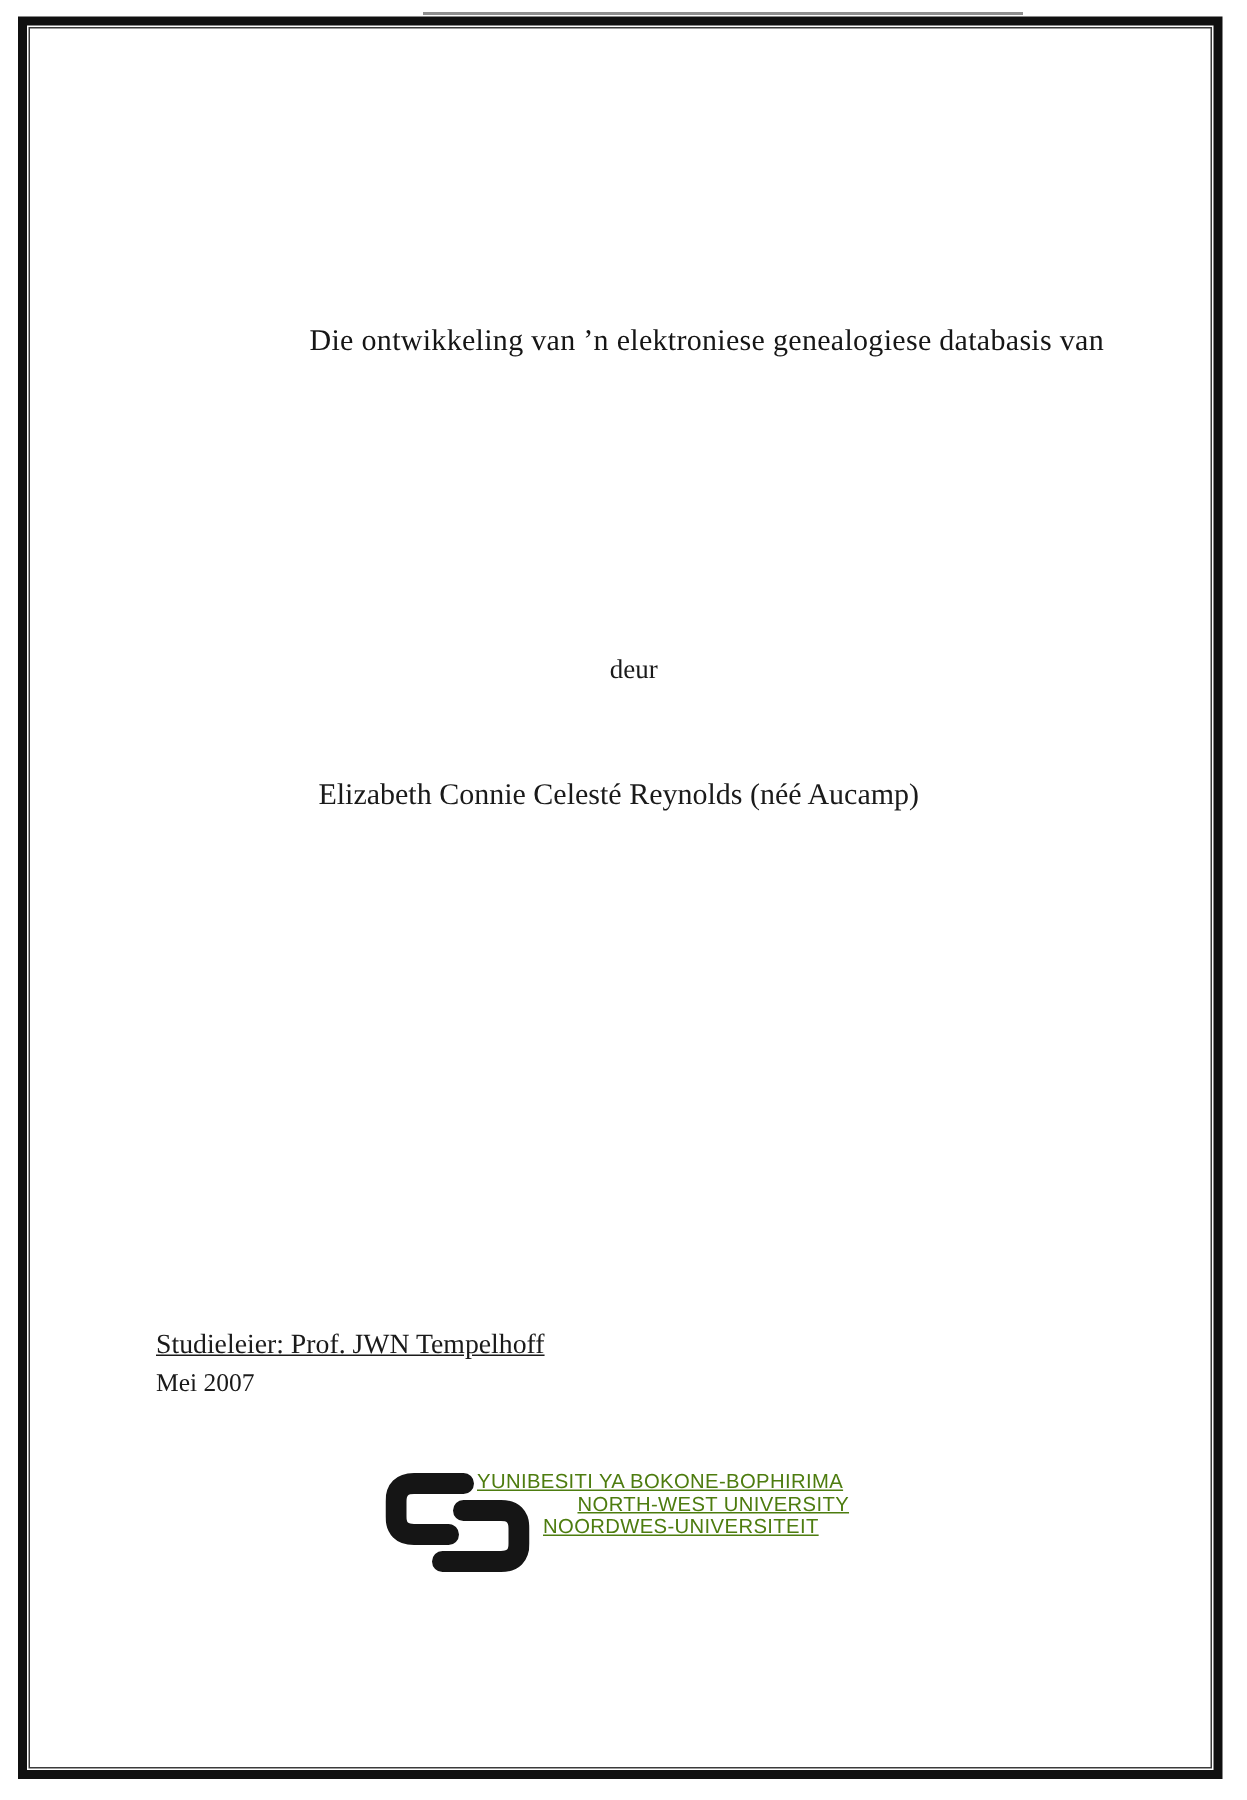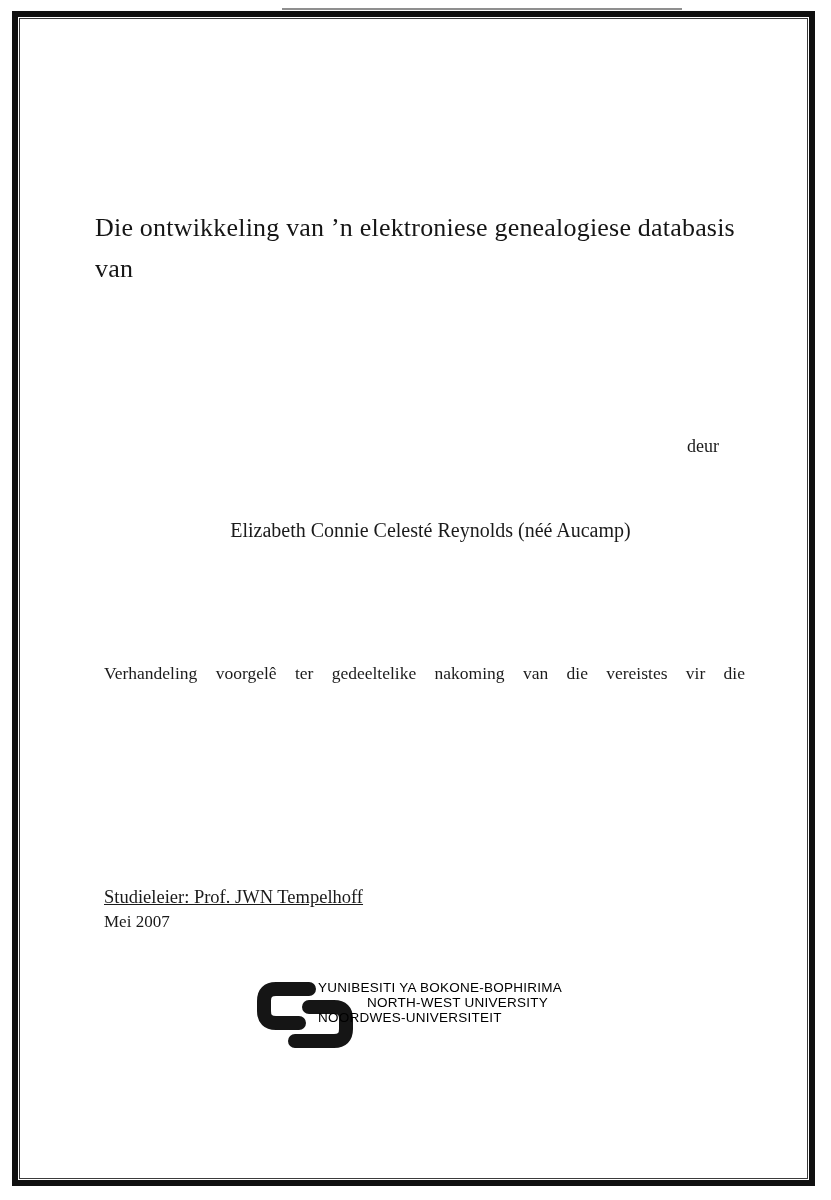--- a/index.html
+++ b/index.html
@@ -22,32 +22,32 @@
     position: absolute;
     left: 12px; top: 11px; right: 16px; bottom: 14px;
     border: 6px solid #101010;
   }
   .frame-inner {
     position: absolute; inset: 1px;
     border: 1px solid #3a3a3a;
   }
   .thesis-title {
     position: absolute; left: 95px; top: 207px; width: 641px;
-    text-align: left;
-    font-size: 26px; line-height: 41px;
+    text-align: right;
+    font-size: 20px; line-height: 41px;
     letter-spacing: 0.2px;
     color: #151515;
   }
   .byline {
-    position: absolute; left: 78px; top: 436px; width: 641px;
-    text-align: right;
+    position: absolute; left: 102px; top: 436px; width: 641px;
+    text-align: center;
     font-size: 18px;
   }
   .author {
-    position: absolute; left: 110px; top: 519px; width: 641px;
+    position: absolute; left: 92px; top: 519px; width: 641px;
     text-align: center;
     font-size: 20px;
   }
   .statement {
     position: absolute; left: 104px; top: 661px; width: 641px;
     font-size: 17.5px; line-height: 25.5px;
     color: #1c1c1c;
   }
   .st-line.justified {
     text-align: justify;
@@ -65,45 +65,45 @@
   }
   .logo-mark {
     position: absolute; left: 257px; top: 975px;
     width: 96px; height: 73px;
   }
   .logo-text {
     position: absolute; left: 318px; top: 980px;
     font-family: "Liberation Sans", "DejaVu Sans", sans-serif;
     font-size: 13.5px; line-height: 15px;
     letter-spacing: 0.25px;
-    color: #000000;
+    color: #4d7c0f;
     white-space: nowrap;
+    text-decoration: underline;
   }
-  .logo-text .lt2 { margin-left: 49px; }
-  .logo-text .lt3 { }
+  .logo-text .lt2 { margin-left: 67px; }
+  .logo-text .lt3 { margin-left: 44px; }
 </style>
 </head>
 <body>
 
 <div class="scan-artifact"></div>
 
 <div class="frame-outer">
   <div class="frame-inner"></div>
 </div>
 
 <div class="thesis-title">
   <div>Die ontwikkeling van ’n elektroniese genealogiese databasis van</div>
 </div>
 
 <div class="byline">deur</div>
 
 <div class="author">Elizabeth Connie Celesté Reynolds (néé Aucamp)</div>
 
 <div class="statement">
-  <div class="st-line justified">Verhandeling voorgelê ter gedeeltelike nakoming van die vereistes vir die</div>
 </div>
 
 <div class="supervisor">Studieleier: Prof. JWN Tempelhoff</div>
 
 <div class="date-line">Mei 2007</div>
 
 <svg class="logo-mark" viewBox="0 0 96 73" xmlns="http://www.w3.org/2000/svg">
   <g fill="none" stroke="#151515" stroke-width="14" stroke-linecap="round">
     <path d="M 52 14 H 19 Q 7 14 7 26 V 36 Q 7 48 19 48 H 42"></path>
     <path d="M 38 66 H 77 Q 89 66 89 54 V 44 Q 89 32 77 32 H 52"></path>

